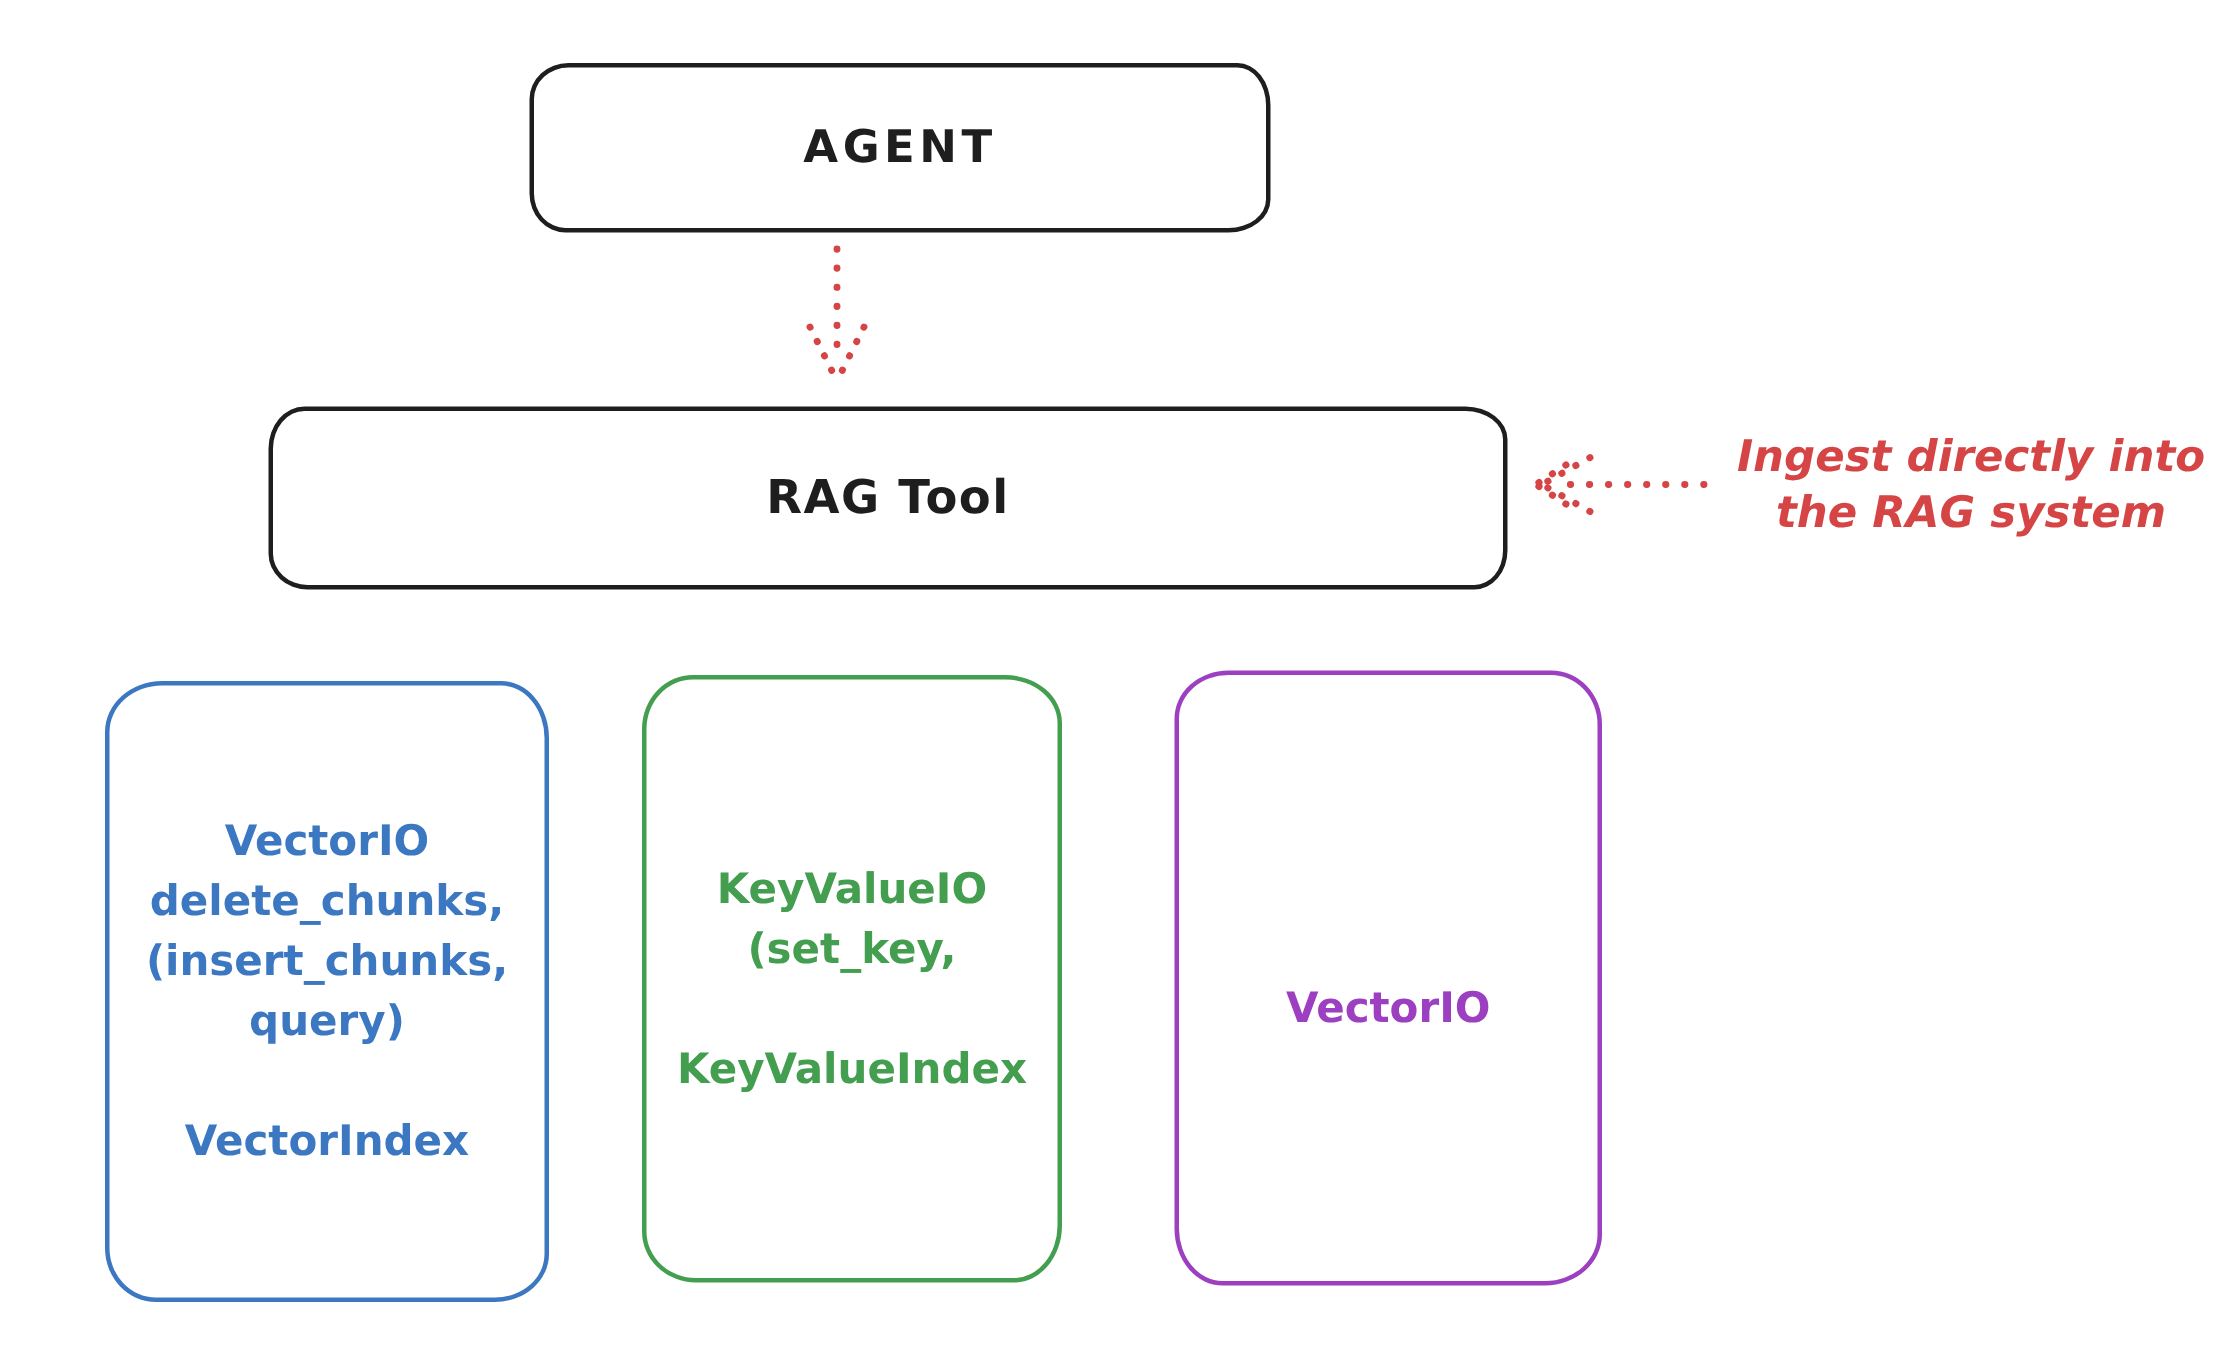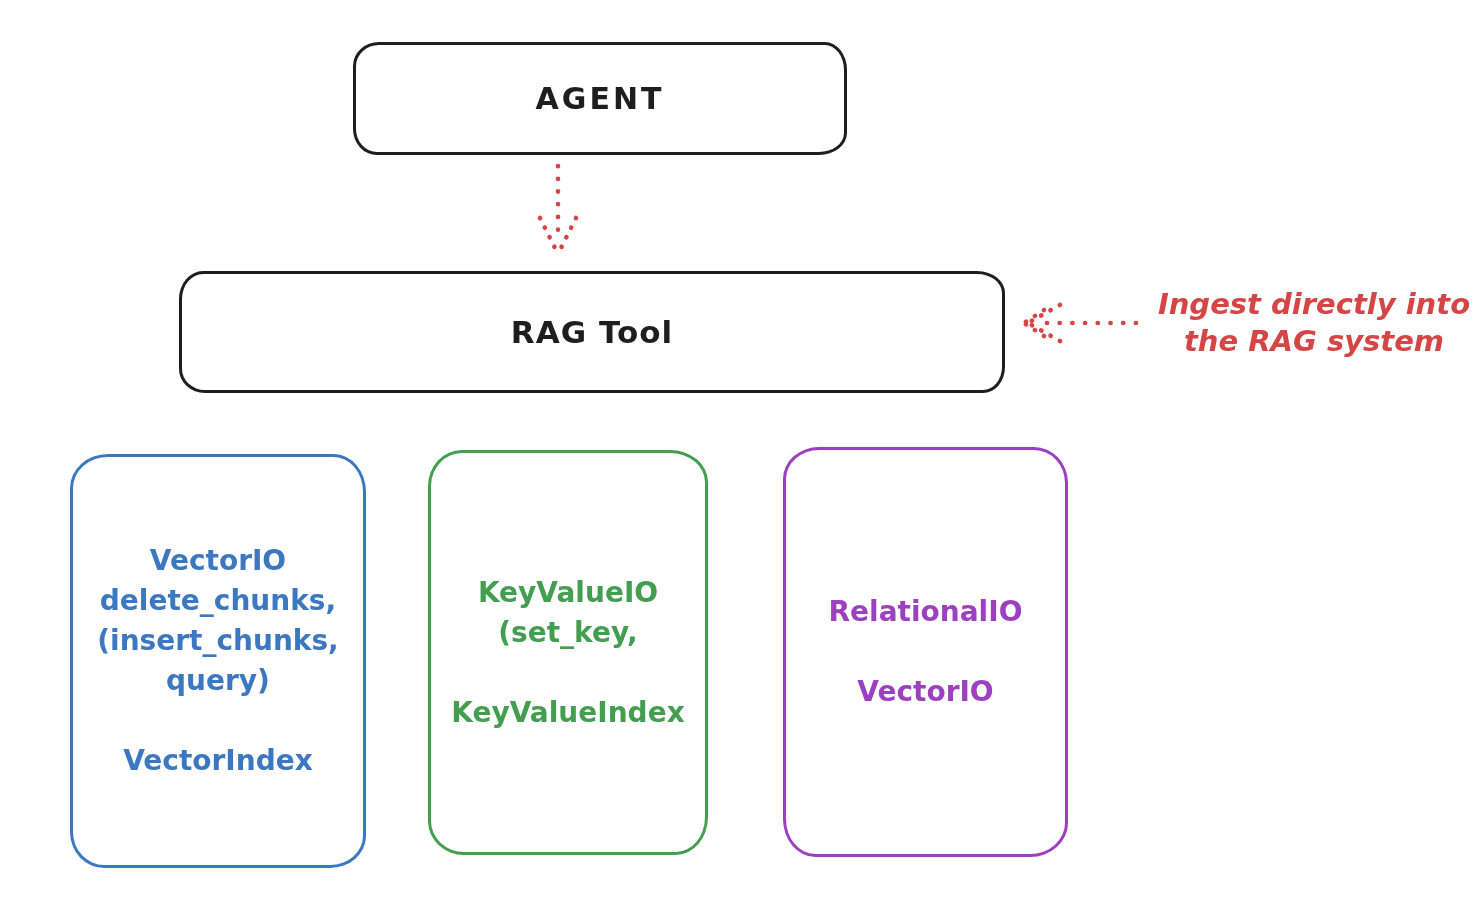--- a/index.html
+++ b/index.html
@@ -140,18 +140,17 @@
   </div>
 
   <div class="node storage node-keyvalue">
     <div class="line">KeyValueIO</div>
     <div class="line">(set_key,</div>
     <div class="spacer-line"></div>
     <div class="line">KeyValueIndex</div>
   </div>
 
   <div class="node storage node-relational">
-    <div class="line">RelationalIO</div>
     <div class="spacer-line"></div>
     <div class="line">VectorIO</div>
   </div>
 
 </div>
 
 </body></html>

